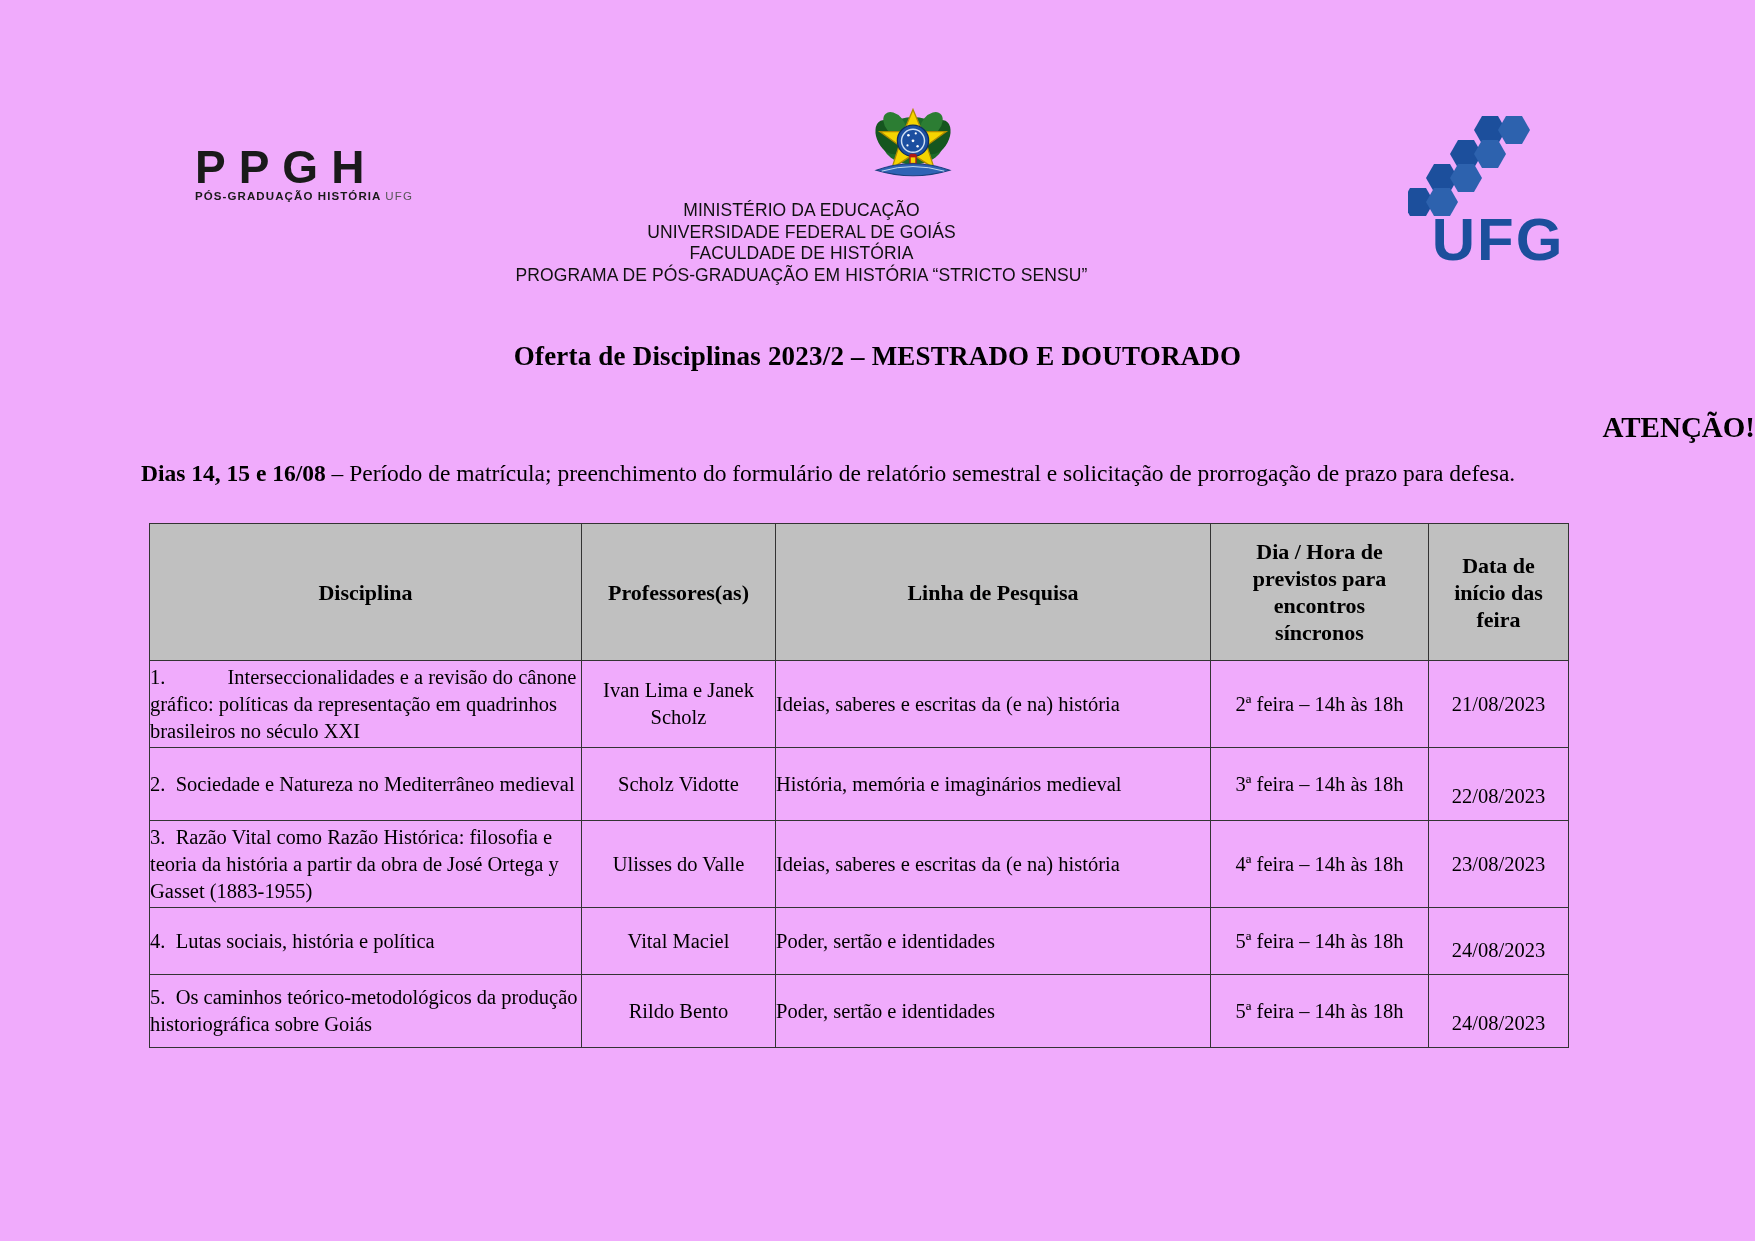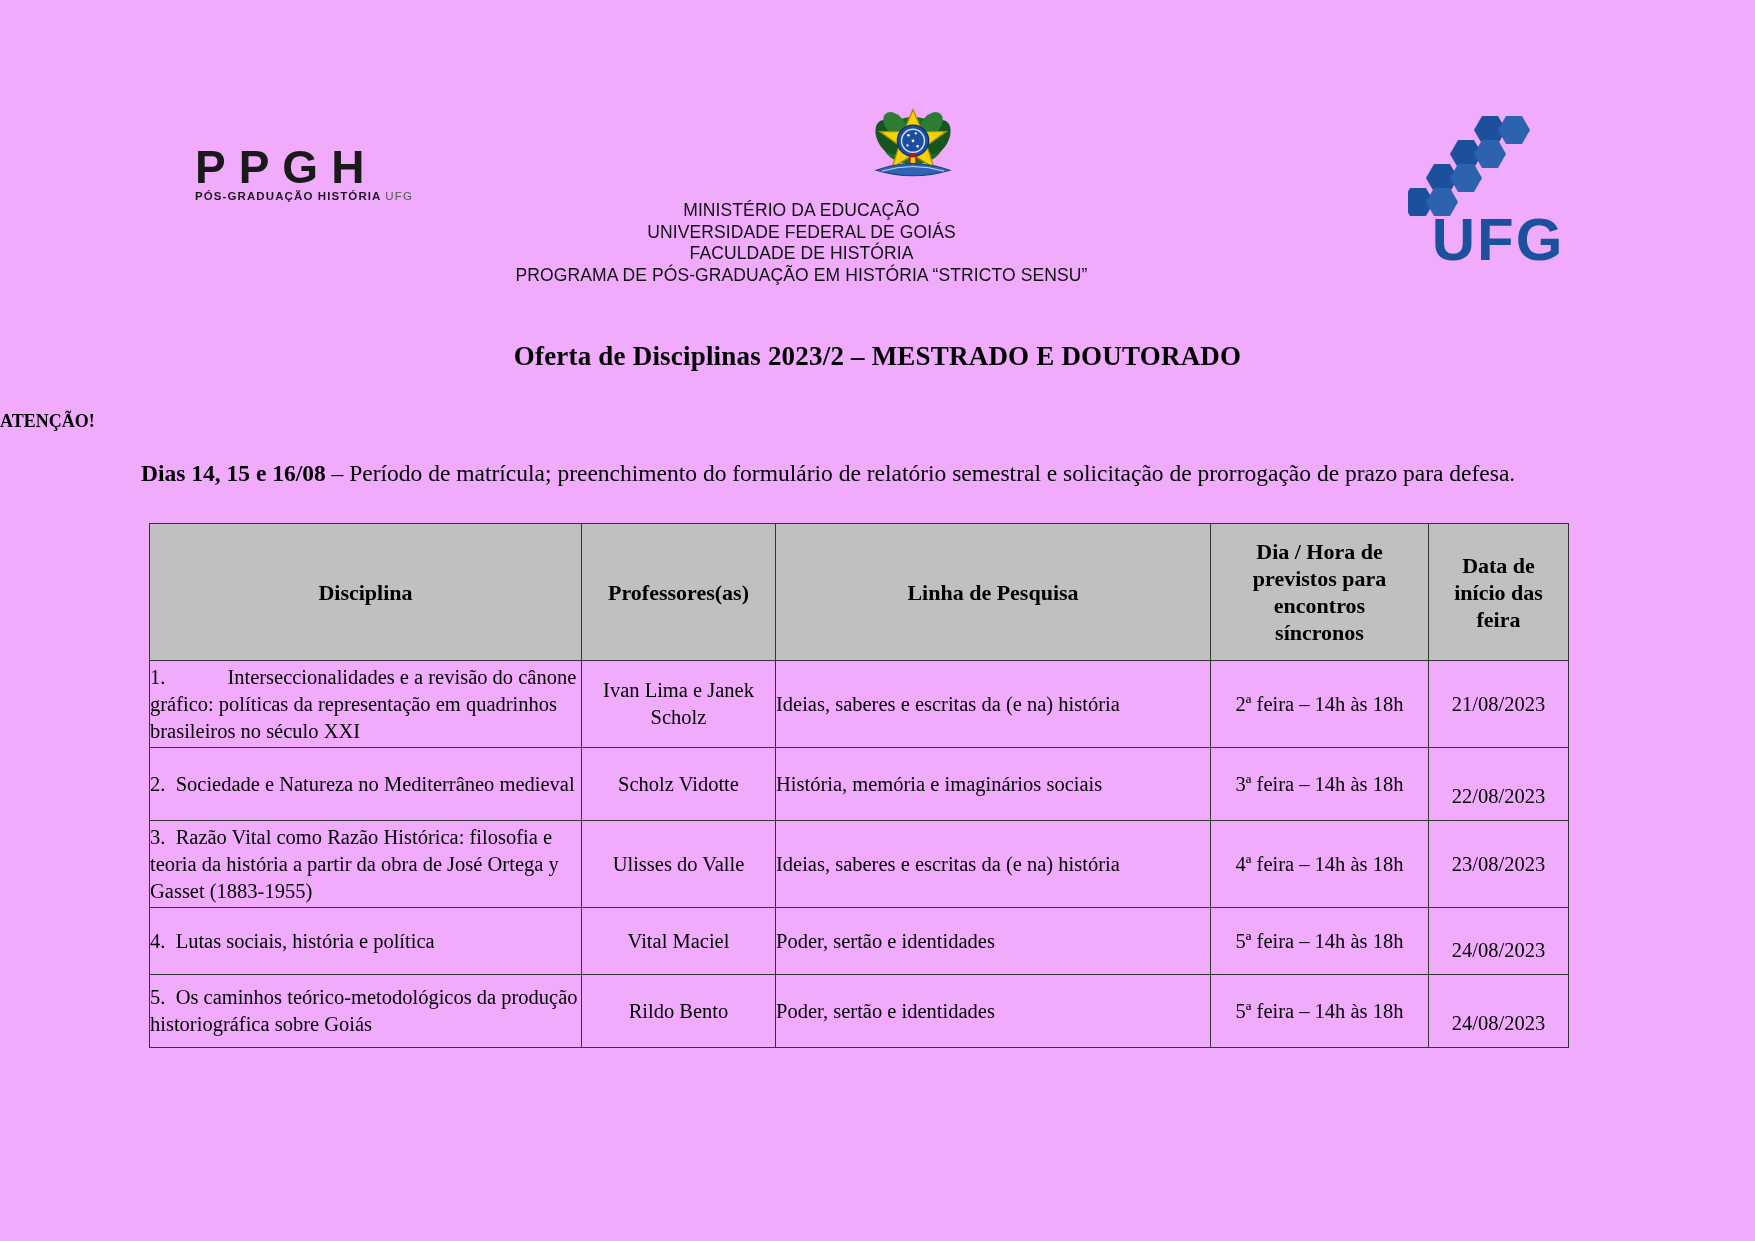--- a/index.html
+++ b/index.html
@@ -115,22 +115,22 @@
     text-align: center;
     font-size: 27px;
     font-weight: bold;
     letter-spacing: 0.2px;
   }
   .attention {
     position: absolute;
     top: 411px;
     left: 0;
     width: 1755px;
-    text-align: left;
-    font-size: 18px;
+    text-align: right;
+    font-size: 29px;
     font-weight: bold;
   }
   .notice {
     position: absolute;
     top: 458px;
     left: 141px;
     width: 1474px;
     font-size: 23.5px;
     line-height: 30px;
     text-align: left;
@@ -313,21 +313,21 @@
         <tr class="r1">
           <td class="c-disc"><span class="num">1.</span><span class="gap"></span><span>Interseccionalidades e a revisão do cânone gráfico: políticas da representação em quadrinhos brasileiros no século XXI</span></td>
           <td class="c-prof">Ivan Lima e Janek Scholz</td>
           <td class="c-linha">Ideias, saberes e escritas da (e na) história</td>
           <td class="c-dia">2ª feira – 14h às 18h</td>
           <td class="c-data">21/08/2023</td>
         </tr>
         <tr class="r2">
           <td class="c-disc"><span class="num">2.</span>&nbsp; <span>Sociedade e Natureza no Mediterrâneo medieval</span></td>
           <td class="c-prof">Scholz Vidotte</td>
-          <td class="c-linha">História, memória e imaginários sociais</td>
+          <td class="c-linha">História, memória e imaginários medieval</td>
           <td class="c-dia">3ª feira – 14h às 18h</td>
           <td class="c-data low">22/08/2023</td>
         </tr>
         <tr class="r3">
           <td class="c-disc"><span class="num">3.</span>&nbsp; <span>Razão Vital como Razão Histórica: filosofia e teoria da história a partir da obra de José Ortega y Gasset (1883-1955)</span></td>
           <td class="c-prof">Ulisses do Valle</td>
           <td class="c-linha">Ideias, saberes e escritas da (e na) história</td>
           <td class="c-dia">4ª feira – 14h às 18h</td>
           <td class="c-data">23/08/2023</td>
         </tr>

